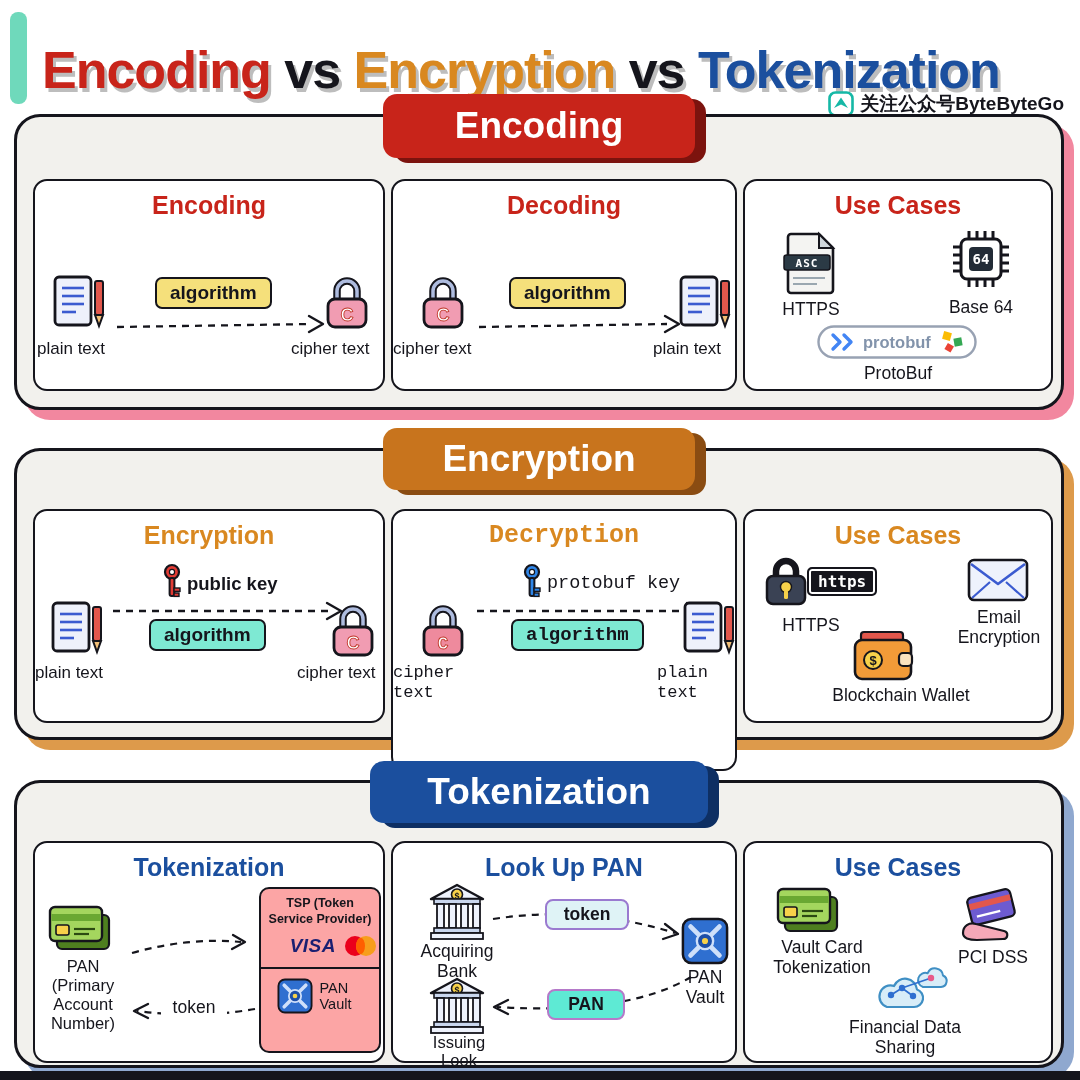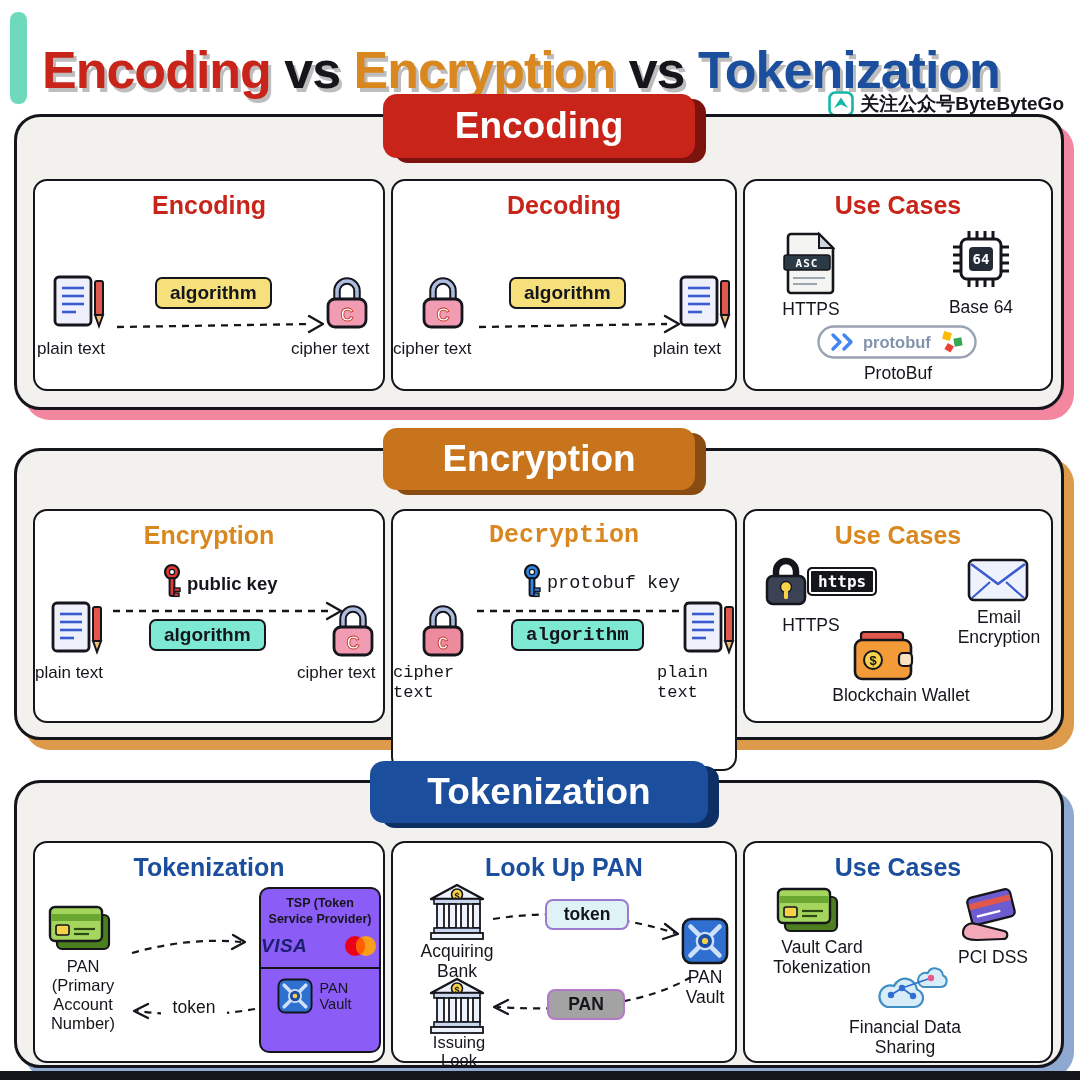--- a/index.html
+++ b/index.html
@@ -46,31 +46,31 @@
   .pill-yellow { background:#f5e07b; }
   .pill-teal { background:#7ee9d3; }
   .key-label { position:absolute; font-size:18.5px; }
 
   .badge-https { position:absolute; background:#15151c; color:#fff;
     font-family:"DejaVu Sans Mono",monospace; font-weight:bold; font-size:16px;
     padding:3px 9px; border-radius:5px; border:2px solid #15151c;
     box-shadow:inset 0 0 0 2px #fff; }
 
   
-  .tsp-box { position:absolute; background:#8b5cf6; border:2.5px solid #15151c; border-radius:10px; z-index:3; }
+  .tsp-box { position:absolute; background:#fca5a5; border:2.5px solid #15151c; border-radius:10px; z-index:3; }
   .tsp-title { font-size:12.5px; font-weight:bold; text-align:center; padding:7px 5px 0; line-height:1.25; }
-  .tsp-logos { display:flex; align-items:center; justify-content:space-between; gap:5px; margin-top:7px; }
+  .tsp-logos { display:flex; align-items:center; justify-content:flex-end; gap:5px; margin-top:7px; }
   .visa-text { color:#1a1f71; font-weight:bold; font-style:italic; font-size:19px; letter-spacing:.5px; }
   .tsp-sep { margin-top:9px; border-top:2.5px solid #15151c; }
   .tsp-vault { display:flex; align-items:center; justify-content:center; gap:7px; padding-top:9px; }
   .tsp-vault-label { font-size:14.5px; line-height:1.12; width:44px; }
   .token-pill { position:absolute; border-radius:8px; font-size:17.5px; font-weight:bold;
     text-align:center; padding:3px 0; z-index:3; }
   .token-pill-blue { background:#dff3f6; border:2.5px solid #9a7ad0; }
-  .token-pill-green { background:#a3a3a3; border:2.5px solid #b579c9; }
+  .token-pill-green { background:#5eead4; border:2.5px solid #b579c9; }
   .overline-label { background:#fff; z-index:4; }
 
   .bottom-bar { position:absolute; left:0; top:1071px; width:1080px; height:9px; background:#15151c; }
 </style>
 </head>
 <body>
 
 <div class="accent-bar"></div>
 <div class="page-title">
   <span class="tp-red">Encoding</span><span class="tp-dark"> vs </span><span class="tp-orange">Encryption</span><span class="tp-dark"> vs </span><span class="tp-blue">Tokenization</span>

